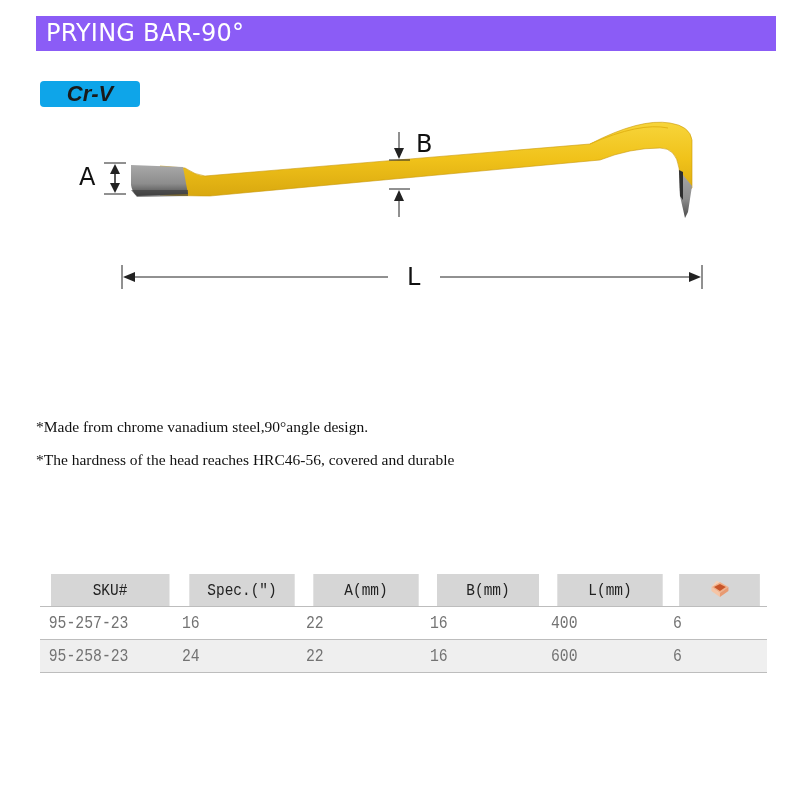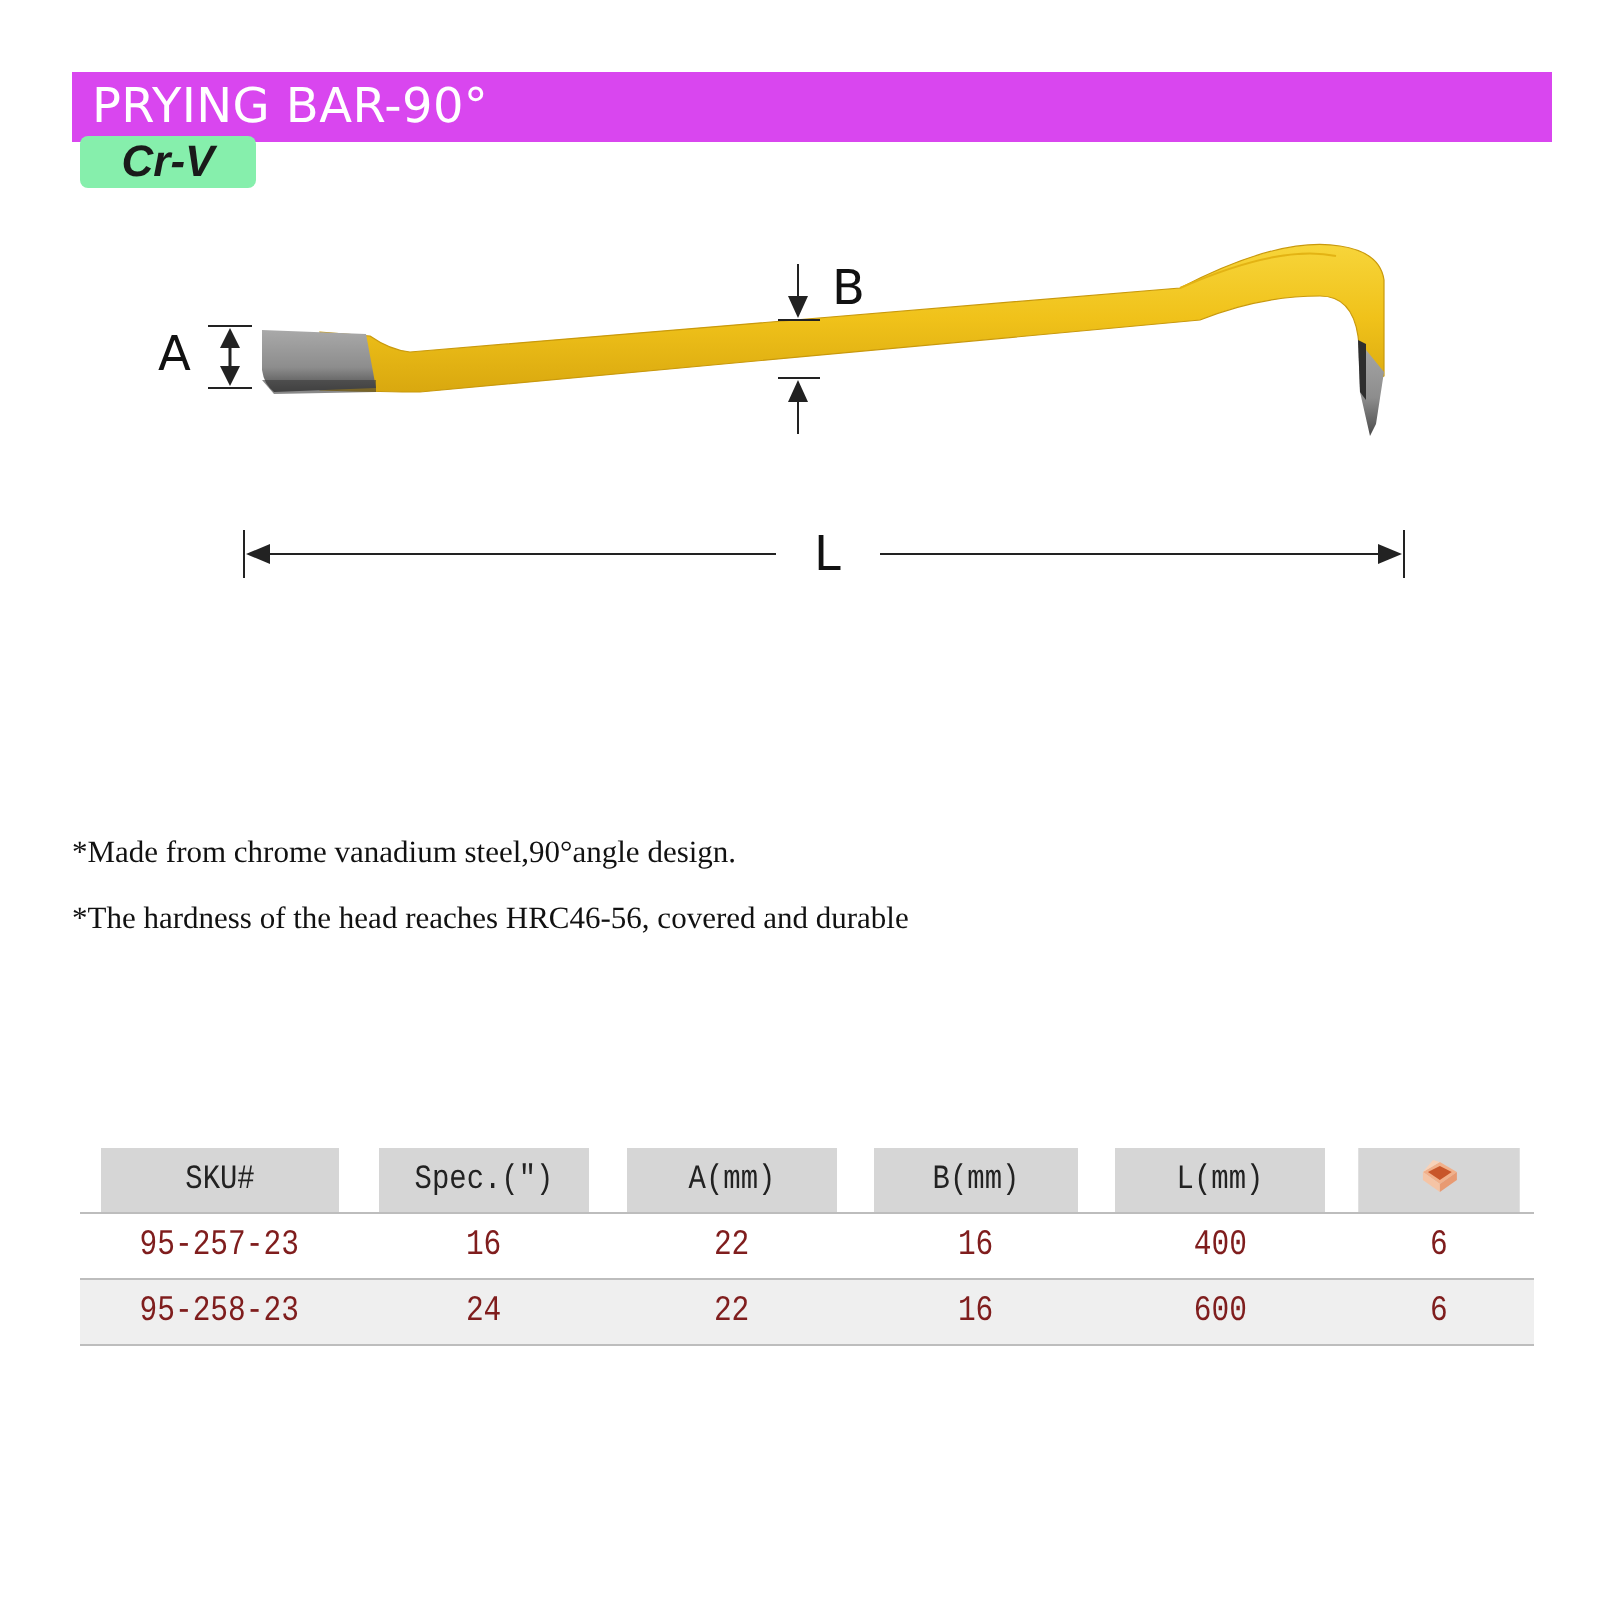--- a/index.html
+++ b/index.html
@@ -1,27 +1,27 @@
 <!DOCTYPE html>
 <html><head>
 <meta charset="utf-8">
 <style>
   html, body { margin:0; padding:0; background:#ffffff; }
   body { width:800px; height:800px; position:relative; overflow:hidden; font-family:"Liberation Sans", sans-serif; color:#222; }
-  .title-bar { position:absolute; left:36px; top:16px; width:740px; height:35px; background:#d946ef;margin-top:20px; }
+  .title-bar { position:absolute; left:36px; top:16px; width:740px; height:35px; background:#8b5cf6; }
   .title-text { position:absolute; left:10px; top:2px; color:#fff; font-family:"DejaVu Sans", sans-serif; font-size:24px; line-height:31px; letter-spacing:0.2px; }
-  .badge { position:absolute; left:40px; top:68px; width:88px; height:26px; background:#86efac; border-radius:4px; }
+  .badge { position:absolute; left:40px; top:81px; width:100px; height:26px; background:#0ea5e9; border-radius:4px; }
   .badge-text { position:absolute; left:0; top:0; width:100%; text-align:center; font-family:"Liberation Sans", sans-serif; font-weight:bold; font-style:italic; font-size:22px; line-height:26px; color:#1a1a1a; }
   .diagram { position:absolute; left:0; top:110px; width:800px; height:200px; }
   .dim-label { position:absolute; font-family:"DejaVu Sans", sans-serif; font-size:24px; color:#111; }
   .features { position:absolute; left:36px; top:410px; width:720px; }
   .feature { font-family:Liberation Serif, serif; font-size:15.5px; line-height:33px; color:#111; white-space:nowrap; }
   .spec-table { position:absolute; left:40px; top:574px; width:727px; border-collapse:collapse; font-family:Liberation Mono, monospace; }
   .spec-table th { background:#d6d6d6; height:32px; font-weight:normal; font-size:17px; color:#222; text-align:center; padding:0; transform:scaleX(0.85); }
-  .spec-table td { height:32px; font-size:18px; color:#7f1d1d; text-align:center; padding:0; border-bottom:1.5px solid #bdbdbd; }
+  .spec-table td { height:32px; font-size:18px; color:#737373; text-align:left; padding:0; border-bottom:1.5px solid #bdbdbd; }
   .spec-table tr.alt td { background:#efefef;margin-top:15px; }
   .spec-table tr.first td { border-top:1.5px solid #bdbdbd; }
   .col-sku { width:140px; } .col-spec { width:124px; } .col-a { width:124px; } .col-b { width:120px; } .col-l { width:124px; } .col-pack { width:95px; }
   .narrow { display:inline-block; transform:scaleX(0.82); }
 </style>
 </head>
 <body>
 
 <div class="title-bar">
   <div class="title-text">PRYING BAR-90°</div>

